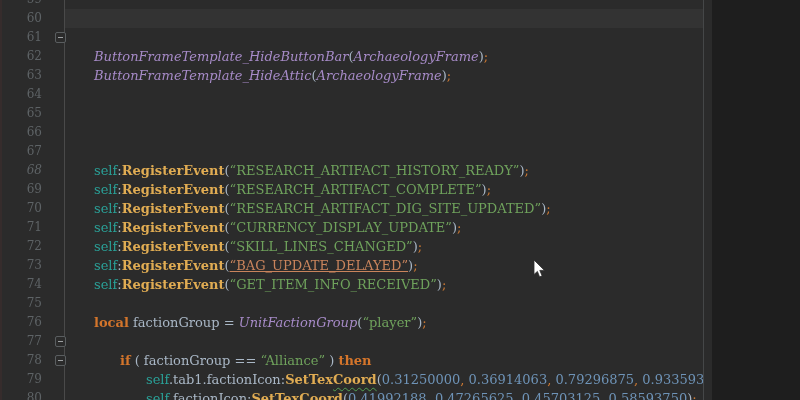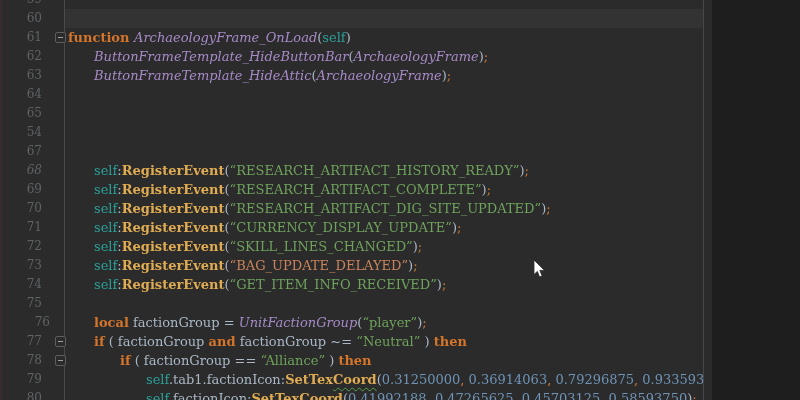--- a/index.html
+++ b/index.html
@@ -32,21 +32,21 @@
   }
   .code-line{
     position:absolute;height:19px;line-height:19px;white-space:pre;
     font-size:13px;color:var(--text_default);z-index:2;
   }
   .tok-def{color:var(--text_default);}
   .tok-kw{color:var(--keyword);font-weight:bold;}
   .tok-glob{color:var(--global_identifier);font-style:italic;}
   .tok-slf{color:var(--self_keyword);}
   .tok-str{color:var(--string);}
-  .tok-strw{color:var(--string_highlight);}
+  .tok-strw{color:var(--string_highlight);text-decoration:underline;}
   .tok-mth{color:var(--api_method);font-weight:bold;}
   .tok-mthw{
     color:var(--api_method);font-weight:bold;
     text-decoration:underline wavy var(--typo_squiggle) 1px;
     text-underline-offset:3px;
   }
   .tok-ygl{
     color:var(--unresolved_global);font-weight:bold;
     text-decoration:underline solid var(--unresolved_underline) 1px;
     text-underline-offset:2px;
@@ -64,58 +64,56 @@
 
 <div id="screen">
   <div id="gutter">
       <div class="gutter-num" style="top: -10px;">59</div>
       <div class="gutter-num" style="top: 9px;">60</div>
       <div class="gutter-num" style="top: 28px;">61</div>
       <div class="gutter-num" style="top: 47px;">62</div>
       <div class="gutter-num" style="top: 66px;">63</div>
       <div class="gutter-num" style="top: 85px;">64</div>
       <div class="gutter-num" style="top: 104px;">65</div>
-      <div class="gutter-num" style="top: 123px;">54</div>
+      <div class="gutter-num" style="top: 123px;">66</div>
       <div class="gutter-num" style="top: 142px;">67</div>
       <div class="gutter-num" style="top: 161px; font-style: italic;">68</div>
       <div class="gutter-num" style="top: 180px;">69</div>
       <div class="gutter-num" style="top: 199px;">70</div>
       <div class="gutter-num" style="top: 218px;">71</div>
       <div class="gutter-num" style="top: 237px;">72</div>
       <div class="gutter-num" style="top: 256px;">73</div>
       <div class="gutter-num" style="top: 275px;">74</div>
       <div class="gutter-num" style="top: 294px;">75</div>
-      <div class="gutter-num" style="top: 313px; padding-left: 8px;">76</div>
+      <div class="gutter-num" style="top: 313px;">76</div>
       <div class="gutter-num" style="top: 332px;">77</div>
       <div class="gutter-num" style="top: 351px;">78</div>
       <div class="gutter-num" style="top: 370px;">79</div>
       <div class="gutter-num" style="top: 389px;">80</div>
     </div>
   <div id="left-strip"></div>
   <div id="fold-line"></div>
   <div id="code-area">
       <div class="code-line" style="top: -10px; left: 68px;"></div>
       <div id="current-line" style="top: 9px;"></div>
       <div class="code-line" style="top: 9px; left: 68px;"></div>
       <div class="fold-marker" style="top: 32px;"></div>
-      <div class="code-line" style="top: 28px; left: 68px;"><span class="tok-kw">function </span><span class="tok-glob">ArchaeologyFrame_OnLoad</span><span class="tok-def">(</span><span class="tok-slf">self</span><span class="tok-def">)</span></div>
       <div class="code-line" style="top: 47px; left: 94px;"><span class="tok-glob">ButtonFrameTemplate_HideButtonBar</span><span class="tok-def">(</span><span class="tok-glob">ArchaeologyFrame</span><span class="tok-def">)</span><span class="tok-pun">;</span></div>
       <div class="code-line" style="top: 66px; left: 94px;"><span class="tok-glob">ButtonFrameTemplate_HideAttic</span><span class="tok-def">(</span><span class="tok-glob">ArchaeologyFrame</span><span class="tok-def">)</span><span class="tok-pun">;</span></div>
       <div class="code-line" style="top: 85px; left: 68px;"></div>
       <div class="code-line" style="top: 161px; left: 94px;"><span class="tok-slf">self</span><span class="tok-def">:</span><span class="tok-mth">RegisterEvent</span><span class="tok-def">(</span><span class="tok-str">“RESEARCH_ARTIFACT_HISTORY_READY”</span><span class="tok-def">)</span><span class="tok-pun">;</span></div>
       <div class="code-line" style="top: 199px; left: 94px;"><span class="tok-slf">self</span><span class="tok-def">:</span><span class="tok-mth">RegisterEvent</span><span class="tok-def">(</span><span class="tok-str">“RESEARCH_ARTIFACT_DIG_SITE_UPDATED”</span><span class="tok-def">)</span><span class="tok-pun">;</span></div>
       <div class="code-line" style="top: 180px; left: 94px;"><span class="tok-slf">self</span><span class="tok-def">:</span><span class="tok-mth">RegisterEvent</span><span class="tok-def">(</span><span class="tok-str">“RESEARCH_ARTIFACT_COMPLETE”</span><span class="tok-def">)</span><span class="tok-pun">;</span></div>
       <div class="code-line" style="top: 218px; left: 94px;"><span class="tok-slf">self</span><span class="tok-def">:</span><span class="tok-mth">RegisterEvent</span><span class="tok-def">(</span><span class="tok-str">“CURRENCY_DISPLAY_UPDATE”</span><span class="tok-def">)</span><span class="tok-pun">;</span></div>
       <div class="code-line" style="top: 237px; left: 94px;"><span class="tok-slf">self</span><span class="tok-def">:</span><span class="tok-mth">RegisterEvent</span><span class="tok-def">(</span><span class="tok-str">“SKILL_LINES_CHANGED”</span><span class="tok-def">)</span><span class="tok-pun">;</span></div>
       <div class="code-line" style="top: 256px; left: 94px;"><span class="tok-slf">self</span><span class="tok-def">:</span><span class="tok-mth">RegisterEvent</span><span class="tok-def">(</span><span class="tok-strw">“BAG_UPDATE_DELAYED”</span><span class="tok-def">)</span><span class="tok-pun">;</span></div>
       <div class="code-line" style="top: 275px; left: 94px;"><span class="tok-slf">self</span><span class="tok-def">:</span><span class="tok-mth">RegisterEvent</span><span class="tok-def">(</span><span class="tok-str">“GET_ITEM_INFO_RECEIVED”</span><span class="tok-def">)</span><span class="tok-pun">;</span></div>
       <div class="code-line" style="top: 294px; left: 68px;"></div>
       <div class="code-line" style="top: 313px; left: 94px;"><span class="tok-kw">local</span><span class="tok-def"> factionGroup = </span><span class="tok-glob">UnitFactionGroup</span><span class="tok-def">(</span><span class="tok-str">“player”</span><span class="tok-def">)</span><span class="tok-pun">;</span></div>
       <div class="fold-marker" style="top: 336px;"></div>
-      <div class="code-line" style="top: 332px; left: 94px;"><span class="tok-kw">if</span><span class="tok-def"> ( factionGroup </span><span class="tok-kw">and</span><span class="tok-def"> factionGroup ~= </span><span class="tok-str">“Neutral”</span><span class="tok-def"> ) </span><span class="tok-kw">then</span></div>
       <div class="fold-marker" style="top: 355px;"></div>
       <div class="code-line" style="top: 351px; left: 120px;"><span class="tok-kw">if</span><span class="tok-def"> ( factionGroup == </span><span class="tok-str">“Alliance”</span><span class="tok-def"> ) </span><span class="tok-kw">then</span></div>
       <div class="code-line" style="top: 370px; left: 146px;"><span class="tok-slf">self</span><span class="tok-def">.tab1.factionIcon:</span><span class="tok-mth">SetTex</span><span class="tok-mthw">Coord</span><span class="tok-def">(</span><span class="tok-num">0.31250000</span><span class="tok-pun">,</span><span class="tok-def"> </span><span class="tok-num">0.36914063</span><span class="tok-pun">,</span><span class="tok-def"> </span><span class="tok-num">0.79296875</span><span class="tok-pun">,</span><span class="tok-def"> </span><span class="tok-num">0.93359375</span><span class="tok-def">)</span><span class="tok-pun">;</span></div>
       <div class="code-line" style="top: 389px; left: 146px;"><span class="tok-slf">self</span><span class="tok-def">.factionIcon:</span><span class="tok-mth">SetTex</span><span class="tok-mthw">Coord</span><span class="tok-def">(</span><span class="tok-num">0.41992188</span><span class="tok-pun">,</span><span class="tok-def"> </span><span class="tok-num">0.47265625</span><span class="tok-pun">,</span><span class="tok-def"> </span><span class="tok-num">0.45703125</span><span class="tok-pun">,</span><span class="tok-def"> </span><span class="tok-num">0.58593750</span><span class="tok-def">)</span><span class="tok-pun">;</span></div>
     </div>
   <div id="scrollbar-track"></div>
   <svg id="mouse-cursor" width="14" height="21" viewBox="0 0 14 21" style="left: 533px; top: 259px;">
     <polygon points="1,1 1,15.5 4.4,12.4 6.6,17.9 9.1,16.8 6.8,11.4 11.5,11.4" fill="#ffffff" stroke="#2b2b2b" stroke-width="0.8"></polygon>
   </svg>
 </div>

